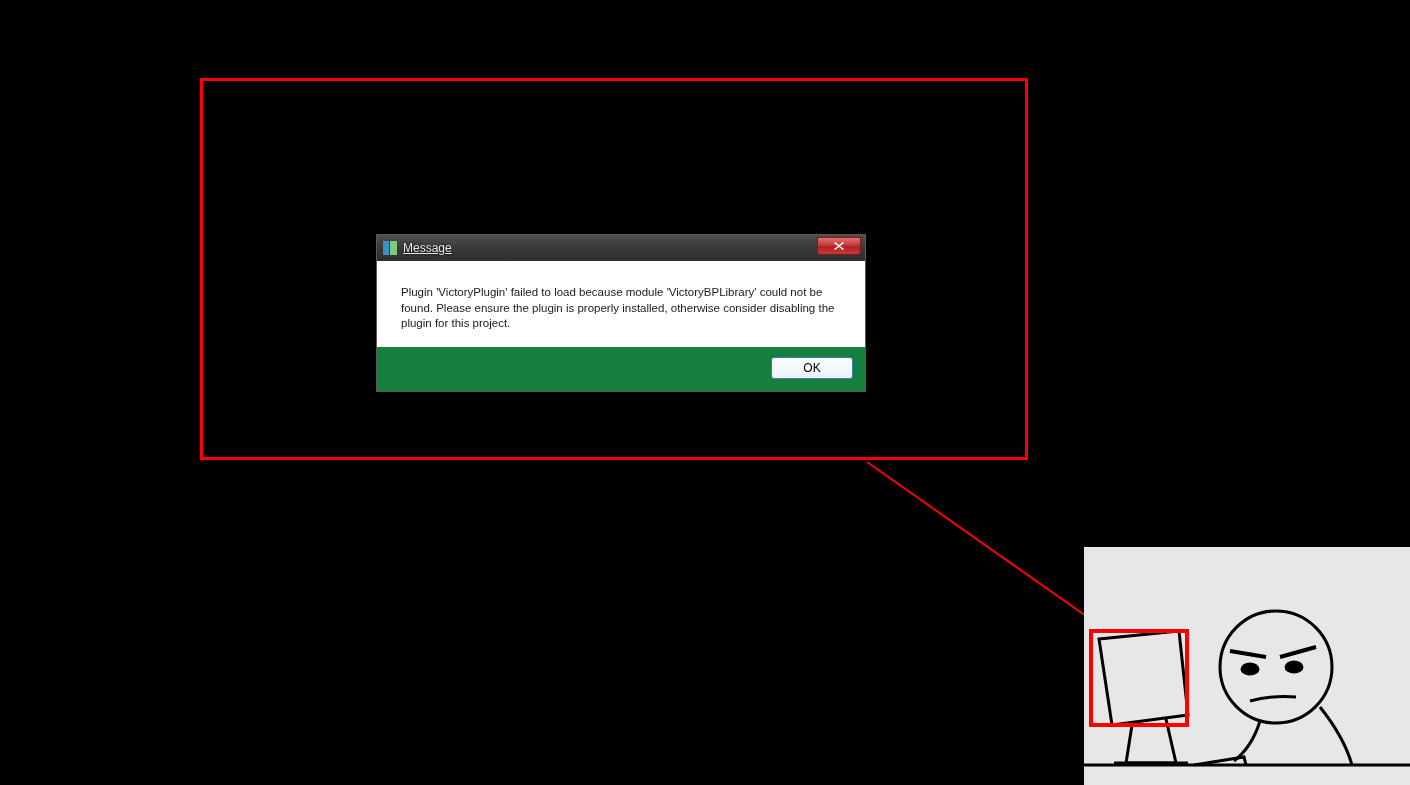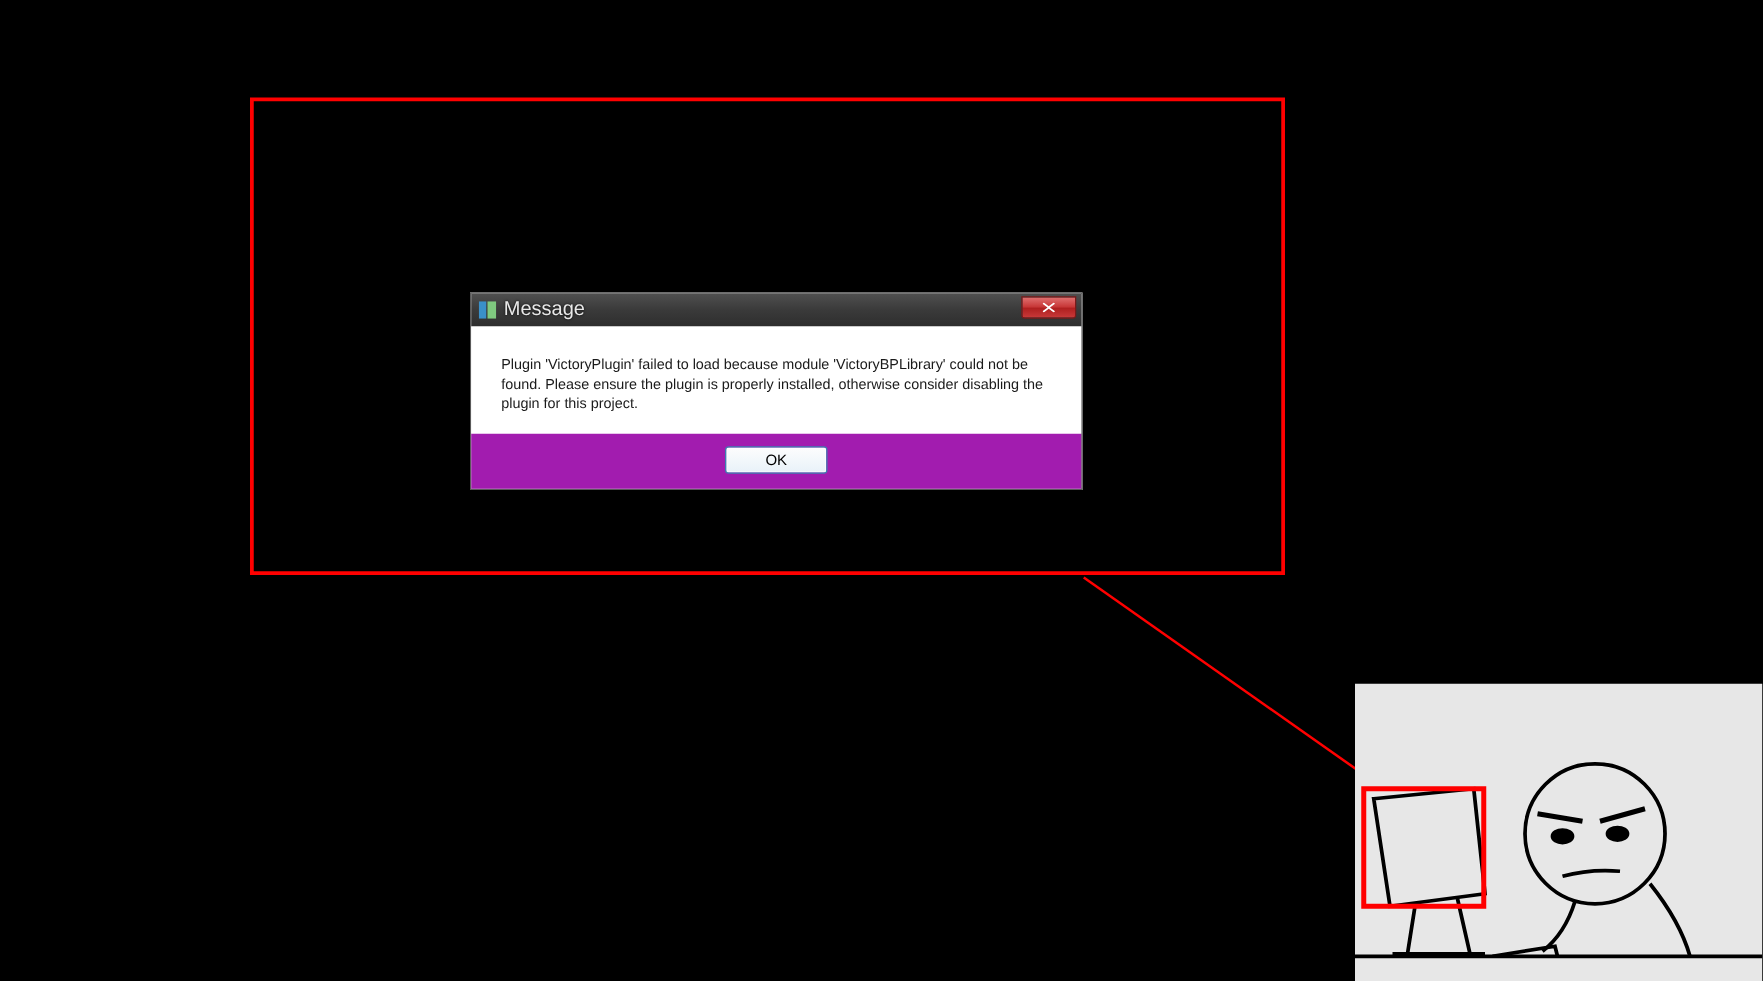--- a/index.html
+++ b/index.html
@@ -42,23 +42,24 @@
     position: relative;
   }
   .dialog-icon {
     width: 14px;
     height: 14px;
     margin-right: 6px;
     display: inline-flex;
   }
   .dialog-title {
     color: #e8e8e8;
-    font-size: 16px;
+    font-size: 12px;
     flex: 1;
     text-shadow: 0 0 2px #000;
+    text-decoration: underline;
   }
   .close-btn {
     width: 44px;
     height: 18px;
     background: linear-gradient(to bottom, #e07070 0%, #c83939 45%, #b02020 55%, #c83939 100%);
     border: 1px solid #7a1a1a;
     border-radius: 0 0 3px 3px;
     display: flex;
     align-items: center;
     justify-content: center;
@@ -71,22 +72,22 @@
     padding: 24px 14px 12px 24px;
     background: #fff;
     color: #1a1a1a;
     font-size: 11.5px;
     line-height: 1.35;
     min-height: 86px;
   }
   .dialog-footer {
     padding: 10px 12px 12px 12px;
     display: flex;
-    justify-content: center;
-    background: #a21caf;
+    justify-content: flex-end;
+    background: #15803d;
   }
   .ok-button {
     min-width: 82px;
     height: 22px;
     font-size: 12px;
     background: linear-gradient(to bottom, #fdfdfd, #e8f2f9);
     border: 1px solid #3c7fb1;
     border-radius: 3px;
     cursor: pointer;
     box-shadow: inset 0 0 0 1px rgba(255,255,255,0.6);

